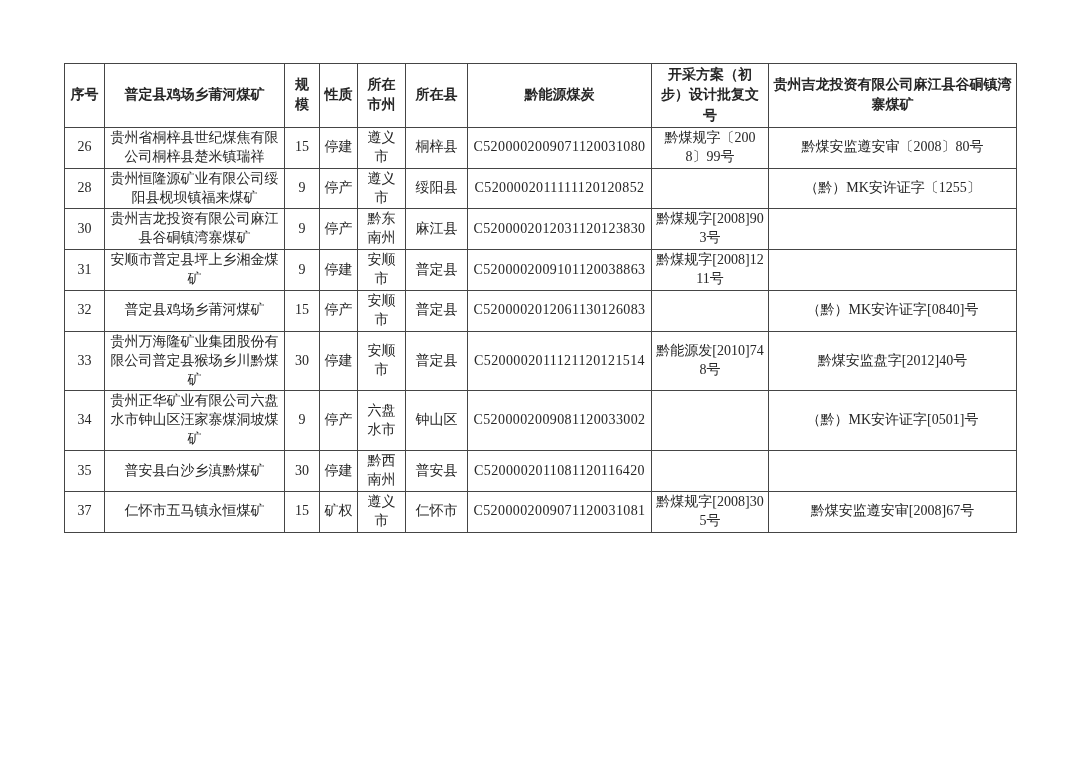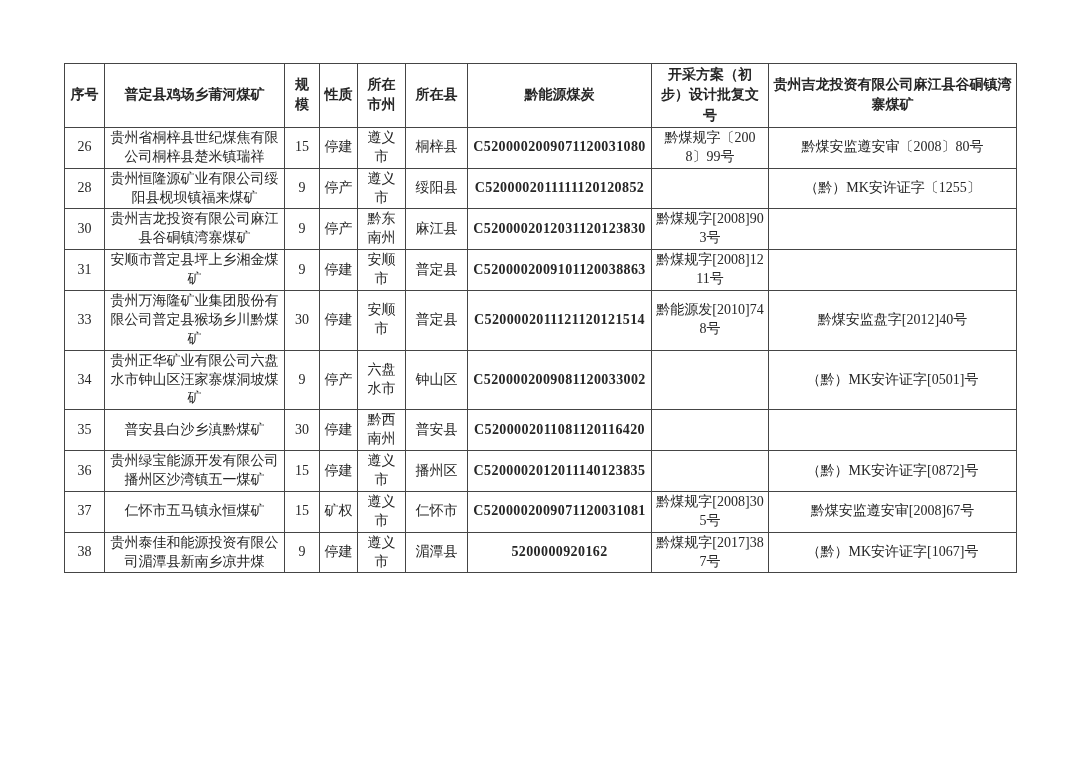--- a/index.html
+++ b/index.html
@@ -40,21 +40,20 @@
   table.doc-table td {
     font-size: 14px;
     line-height: 1.35;
     word-break: break-all;
   }
   tr.data-row { height: 36px; }
   td.cell-license {
     font-size: 15px;
     letter-spacing: 0.4px;
     line-height: 1.25;
-    font-weight: bold;
   }
   td.cell-no, td.cell-scale { font-size: 15px; }
   
   col.c-no      { width: 40px; }
   col.c-name    { width: 180px; }
   col.c-scale   { width: 35px; }
   col.c-nature  { width: 38px; }
   col.c-city    { width: 48px; }
   col.c-county  { width: 62px; }
   col.c-license { width: 184px; }
@@ -129,20 +128,31 @@
           <td class="cell-name">安顺市普定县坪上乡湘金煤矿</td>
           <td class="cell-scale">9</td>
           <td class="cell-nature">停建</td>
           <td class="cell-city">安顺市</td>
           <td class="cell-county">普定县</td>
           <td class="cell-license">C5200002009101120038863</td>
           <td class="cell-plan">黔煤规字[2008]1211号</td>
           <td class="cell-safety"></td>
         </tr>
         <tr class="data-row">
+          <td class="cell-no">32</td>
+          <td class="cell-name">普定县鸡场乡莆河煤矿</td>
+          <td class="cell-scale">15</td>
+          <td class="cell-nature">停产</td>
+          <td class="cell-city">安顺市</td>
+          <td class="cell-county">普定县</td>
+          <td class="cell-license">C5200002012061130126083</td>
+          <td class="cell-plan"></td>
+          <td class="cell-safety">（黔）MK安许证字[0840]号</td>
+        </tr>
+        <tr class="data-row">
           <td class="cell-no">33</td>
           <td class="cell-name">贵州万海隆矿业集团股份有限公司普定县猴场乡川黔煤矿</td>
           <td class="cell-scale">30</td>
           <td class="cell-nature">停建</td>
           <td class="cell-city">安顺市</td>
           <td class="cell-county">普定县</td>
           <td class="cell-license">C5200002011121120121514</td>
           <td class="cell-plan">黔能源发[2010]748号</td>
           <td class="cell-safety">黔煤安监盘字[2012]40号</td>
         </tr>
@@ -162,47 +172,25 @@
           <td class="cell-name">普安县白沙乡滇黔煤矿</td>
           <td class="cell-scale">30</td>
           <td class="cell-nature">停建</td>
           <td class="cell-city">黔西南州</td>
           <td class="cell-county">普安县</td>
           <td class="cell-license">C5200002011081120116420</td>
           <td class="cell-plan"></td>
           <td class="cell-safety"></td>
         </tr>
         <tr class="data-row">
-          <td class="cell-no">36</td>
-          <td class="cell-name">贵州绿宝能源开发有限公司播州区沙湾镇五一煤矿</td>
-          <td class="cell-scale">15</td>
-          <td class="cell-nature">停建</td>
-          <td class="cell-city">遵义市</td>
-          <td class="cell-county">播州区</td>
-          <td class="cell-license">C5200002012011140123835</td>
-          <td class="cell-plan"></td>
-          <td class="cell-safety">（黔）MK安许证字[0872]号</td>
-        </tr>
-        <tr class="data-row">
           <td class="cell-no">37</td>
           <td class="cell-name">仁怀市五马镇永恒煤矿</td>
           <td class="cell-scale">15</td>
           <td class="cell-nature">矿权</td>
           <td class="cell-city">遵义市</td>
           <td class="cell-county">仁怀市</td>
           <td class="cell-license">C5200002009071120031081</td>
           <td class="cell-plan">黔煤规字[2008]305号</td>
           <td class="cell-safety">黔煤安监遵安审[2008]67号</td>
         </tr>
-        <tr class="data-row">
-          <td class="cell-no">38</td>
-          <td class="cell-name">贵州泰佳和能源投资有限公司湄潭县新南乡凉井煤</td>
-          <td class="cell-scale">9</td>
-          <td class="cell-nature">停建</td>
-          <td class="cell-city">遵义市</td>
-          <td class="cell-county">湄潭县</td>
-          <td class="cell-license">5200000920162</td>
-          <td class="cell-plan">黔煤规字[2017]387号</td>
-          <td class="cell-safety">（黔）MK安许证字[1067]号</td>
-        </tr>
       </tbody>
   </table>
 </div>
 
 </body></html>

